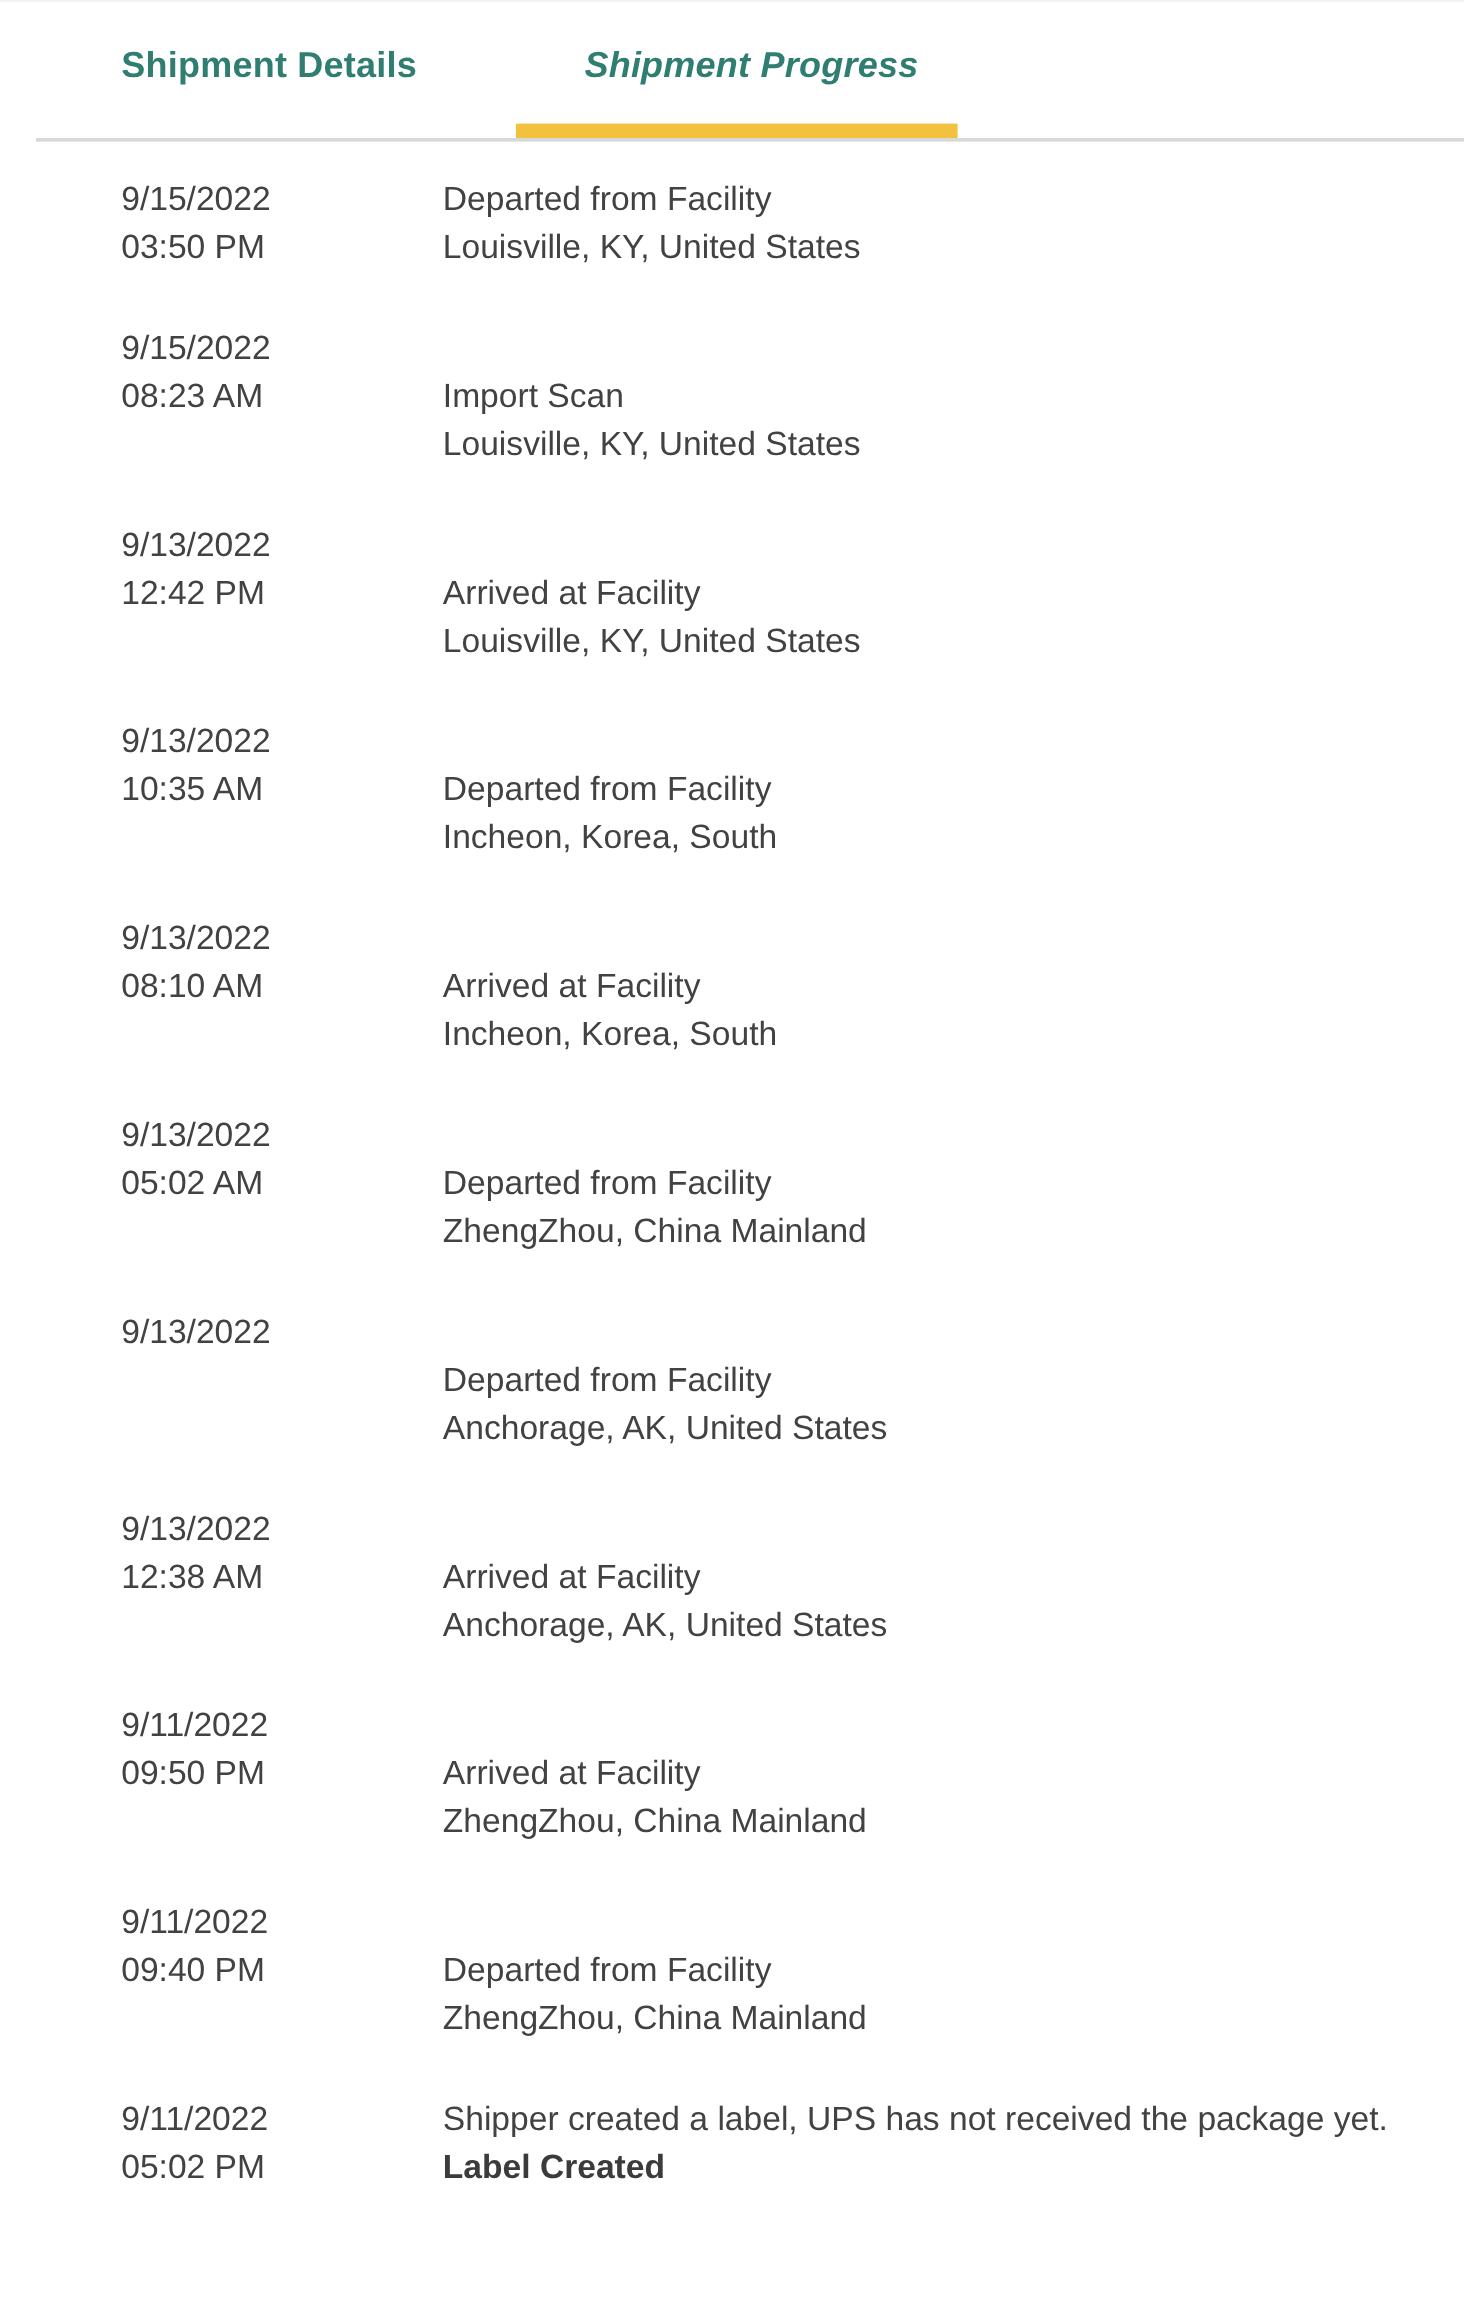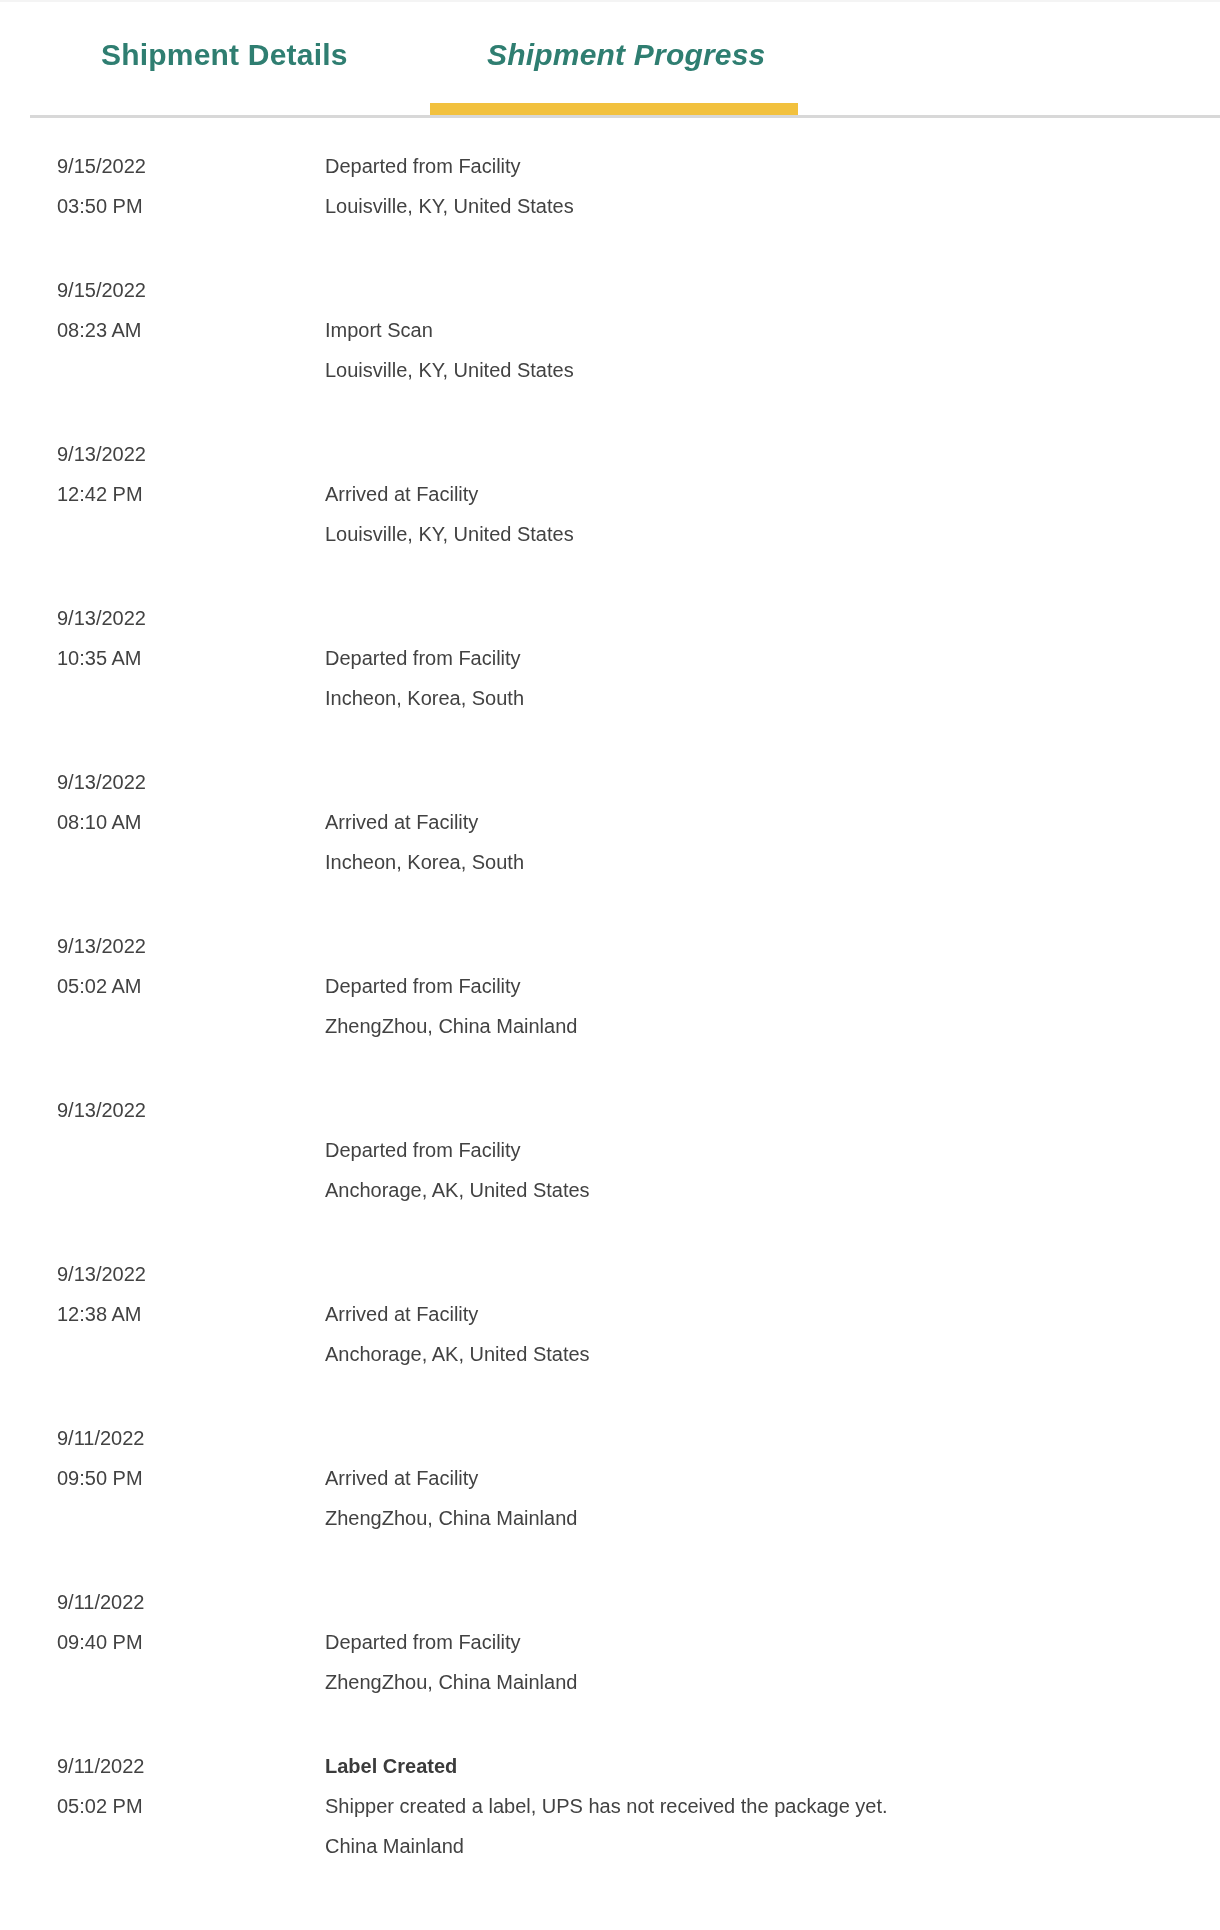--- a/index.html
+++ b/index.html
@@ -54,22 +54,23 @@
     height: 3px;
     background: #d8d8d8;
   }
   
   .timeline {
     padding-top: 26px;
   }
   .entry {
     display: flex;
     margin-bottom: 44px;
-    font-size: 20px;
+    font-size: 28px;
     line-height: 40px;
+    margin-left: 44px;
   }
   .col-left {
     box-sizing: border-box;
     width: 325px;
     padding-left: 57px;
     flex: 0 0 325px;
   }
   .col-right {
     flex: 1 1 auto;
     padding-right: 40px;
@@ -211,18 +212,17 @@
       <div class="entry-line entry-location">ZhengZhou, China Mainland</div>
     </div>
   </div>
 
   <div class="entry">
     <div class="col-left">
       <div class="entry-line entry-date">9/11/2022</div>
       <div class="entry-line entry-time">05:02 PM</div>
     </div>
     <div class="col-right">
+      <div class="entry-line entry-activity">Shipper created a label, UPS has not received the package yet.</div>
       <div class="entry-line entry-title">Label Created</div>
-      <div class="entry-line entry-activity">Shipper created a label, UPS has not received the package yet.</div>
-      <div class="entry-line entry-location">China Mainland</div>
     </div>
   </div>
 </div>
 
 </body></html>

